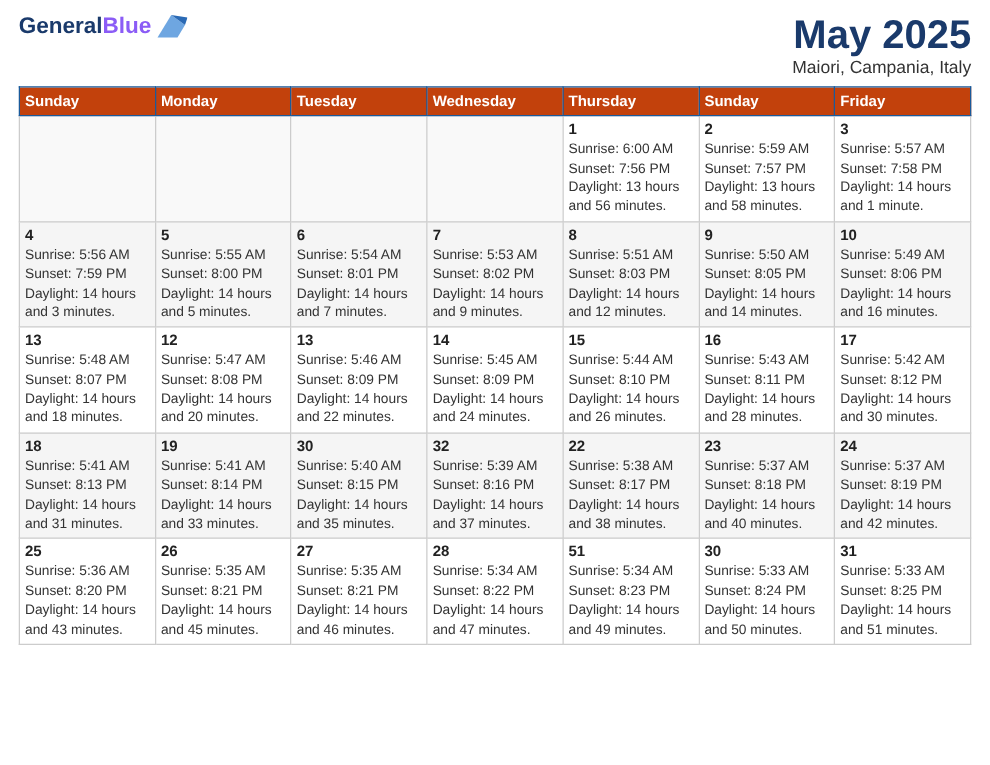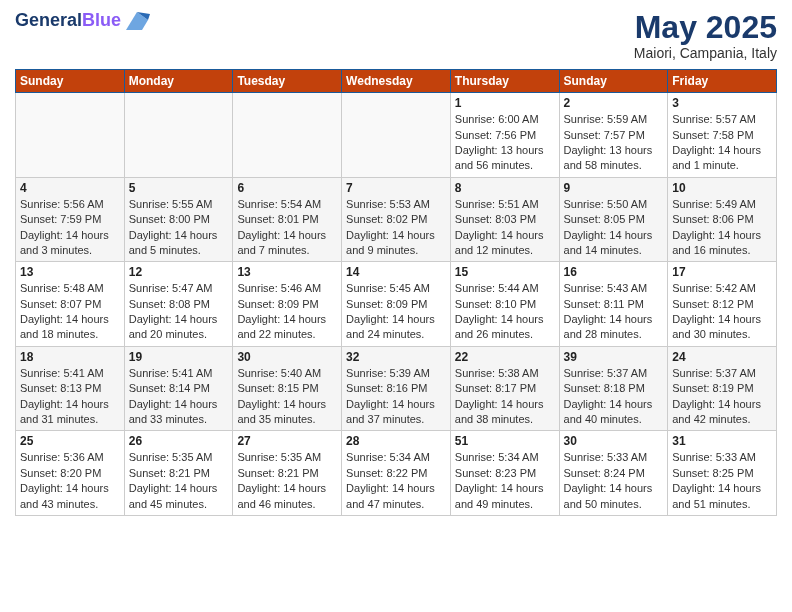--- a/index.html
+++ b/index.html
@@ -218,21 +218,21 @@
           </td>
           <td>
             <span class="day-number">32</span>
             <div class="day-info">Sunrise: 5:39 AM<br>Sunset: 8:16 PM<br>Daylight: 14 hours<br>and 37 minutes.</div>
           </td>
           <td>
             <span class="day-number">22</span>
             <div class="day-info">Sunrise: 5:38 AM<br>Sunset: 8:17 PM<br>Daylight: 14 hours<br>and 38 minutes.</div>
           </td>
           <td>
-            <span class="day-number">39</span>
+            <span class="day-number">23</span>
             <div class="day-info">Sunrise: 5:37 AM<br>Sunset: 8:18 PM<br>Daylight: 14 hours<br>and 40 minutes.</div>
           </td>
           <td>
             <span class="day-number">24</span>
             <div class="day-info">Sunrise: 5:37 AM<br>Sunset: 8:19 PM<br>Daylight: 14 hours<br>and 42 minutes.</div>
           </td>
         </tr>
         <tr>
           <td>
             <span class="day-number">25</span>

